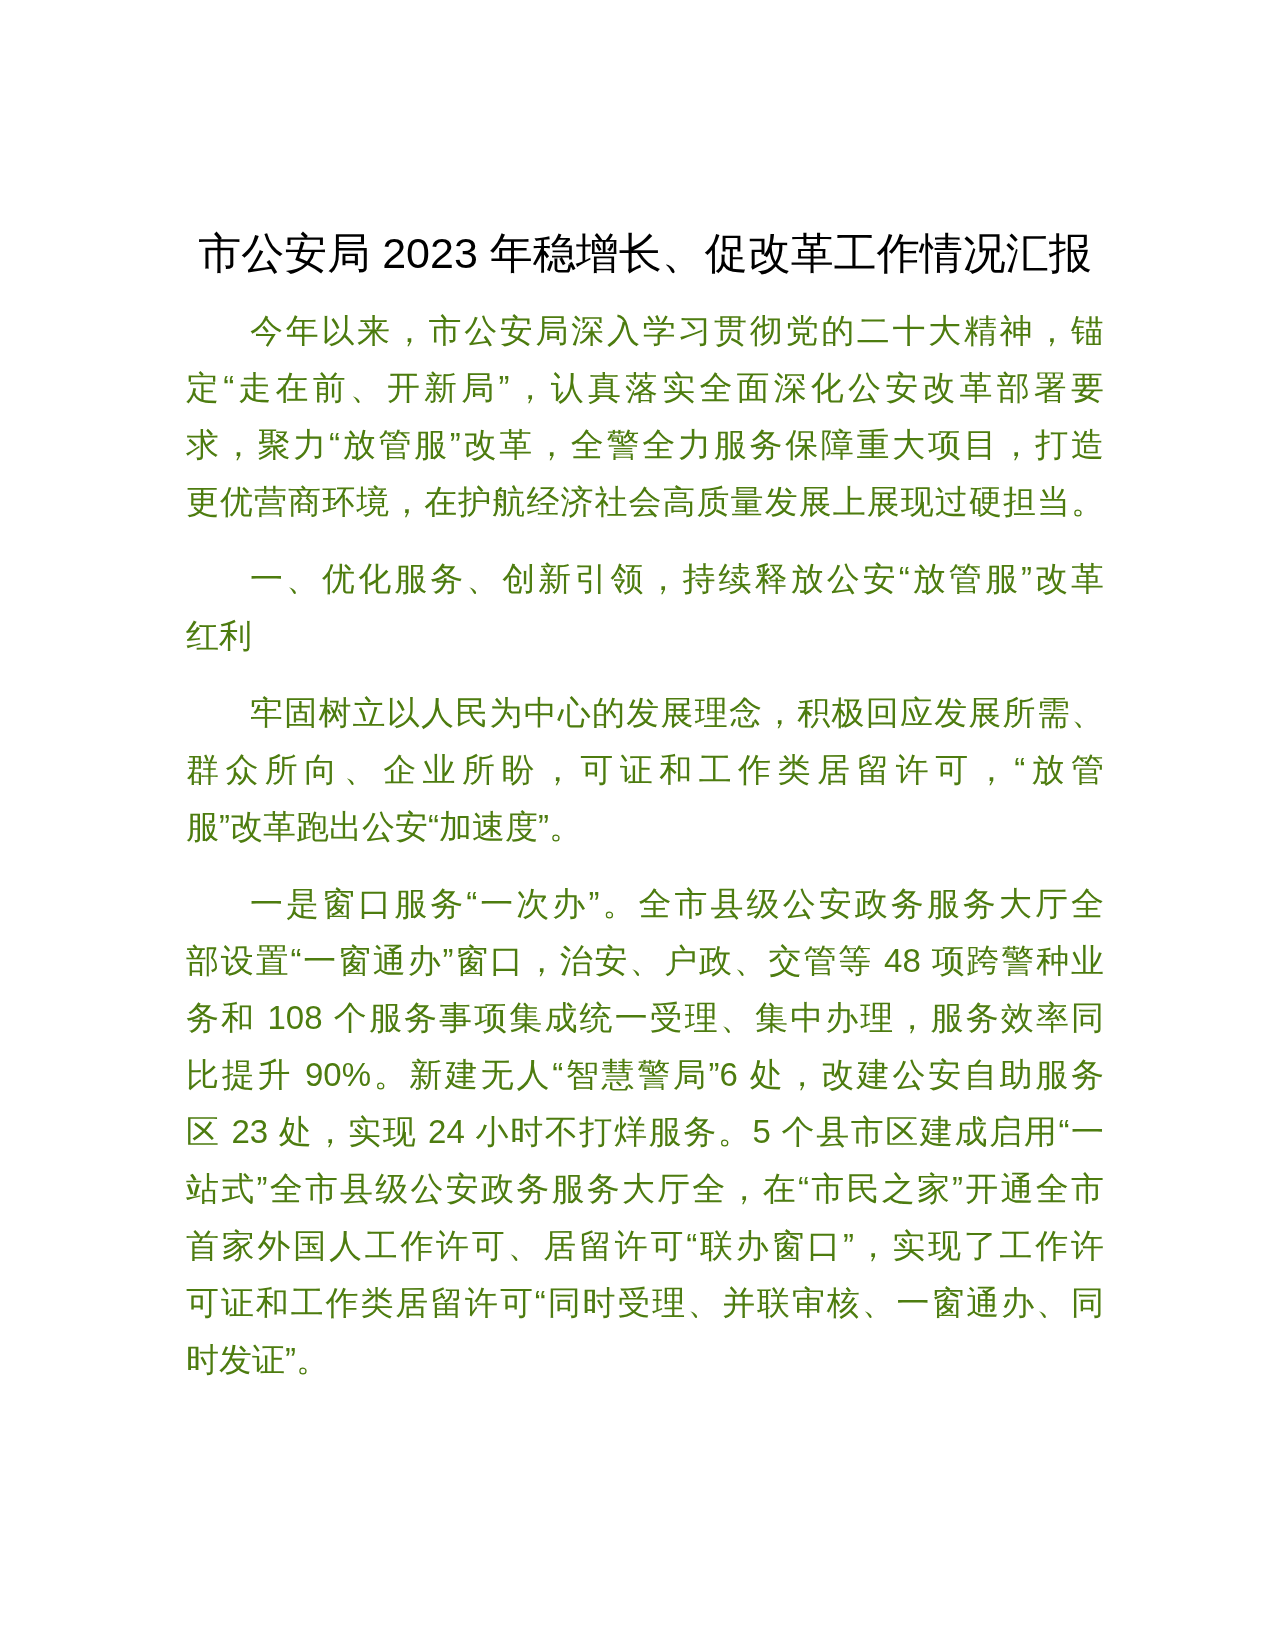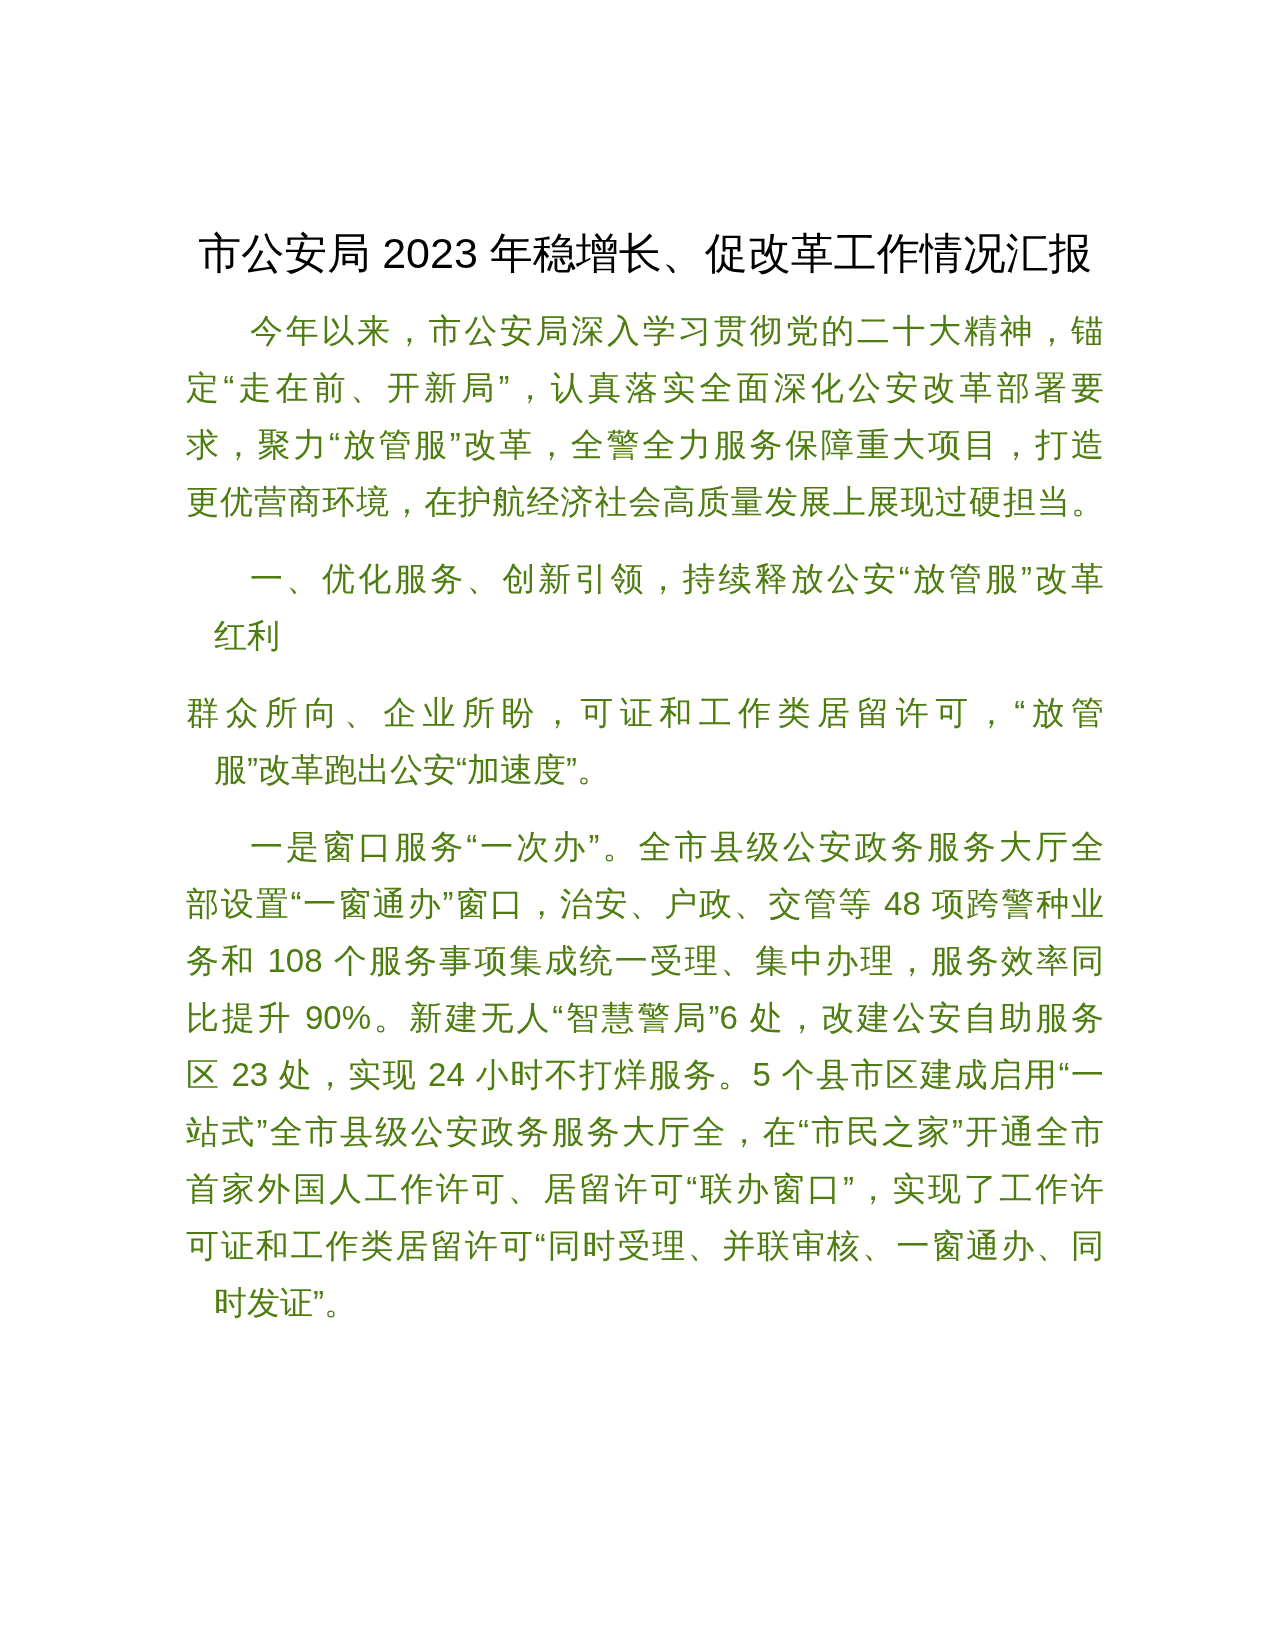--- a/index.html
+++ b/index.html
@@ -39,21 +39,20 @@
     line-height: 57px;
     text-align: justify;
     text-align-last: justify;
     color: #4d7c0f;
   }
   .line.indent {
     text-indent: 64px;
   }
   .line.final {
     text-align-last: left;
-    margin-left: 28px;
   }
 </style>
 </head>
 <body>
 
 <div class="page">
   <div class="content">
 
     <h1 class="doc-title">市公安局 2023 年稳增长、促改革工作情况汇报</h1>
 
@@ -63,20 +62,21 @@
       <div class="line">求，聚力“放管服”改革，全警全力服务保障重大项目，打造</div>
       <div class="line">更优营商环境，在护航经济社会高质量发展上展现过硬担当。</div>
     </div>
 
     <div class="para">
       <div class="line indent">一、优化服务、创新引领，持续释放公安“放管服”改革</div>
       <div class="line final">红利</div>
     </div>
 
     <div class="para">
+      <div class="line indent">牢固树立以人民为中心的发展理念，积极回应发展所需、</div>
       <div class="line">群众所向、企业所盼，可证和工作类居留许可，“放管</div>
       <div class="line final">服”改革跑出公安“加速度”。</div>
     </div>
 
     <div class="para">
       <div class="line indent">一是窗口服务“一次办”。全市县级公安政务服务大厅全</div>
       <div class="line">部设置“一窗通办”窗口，治安、户政、交管等 48 项跨警种业</div>
       <div class="line">务和 108 个服务事项集成统一受理、集中办理，服务效率同</div>
       <div class="line">比提升 90%。新建无人“智慧警局”6 处，改建公安自助服务</div>
       <div class="line">区 23 处，实现 24 小时不打烊服务。5 个县市区建成启用“一</div>

